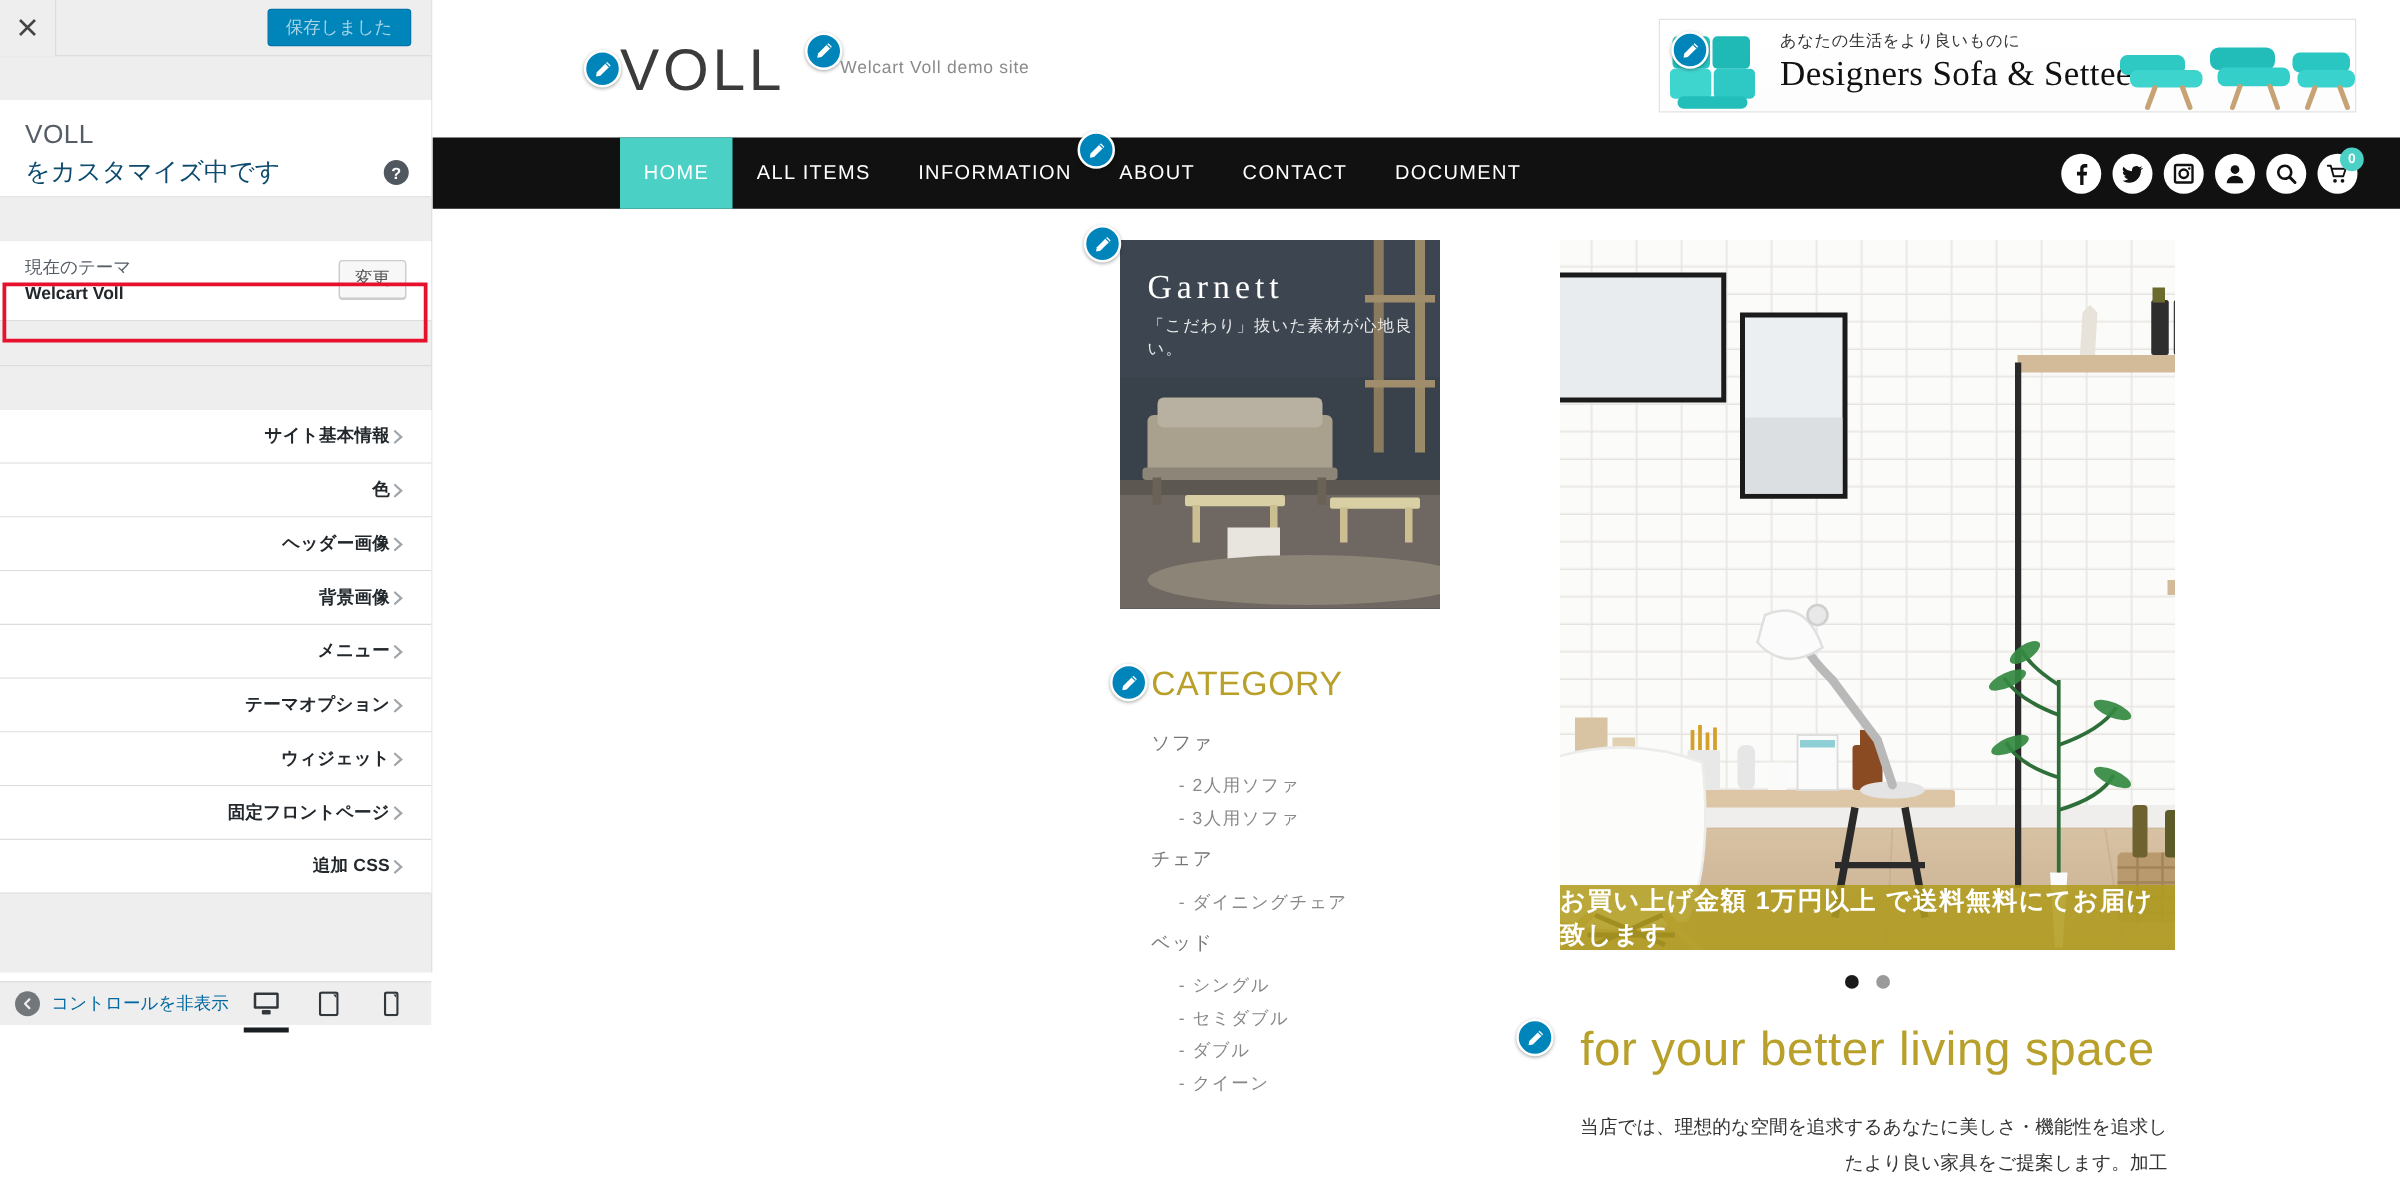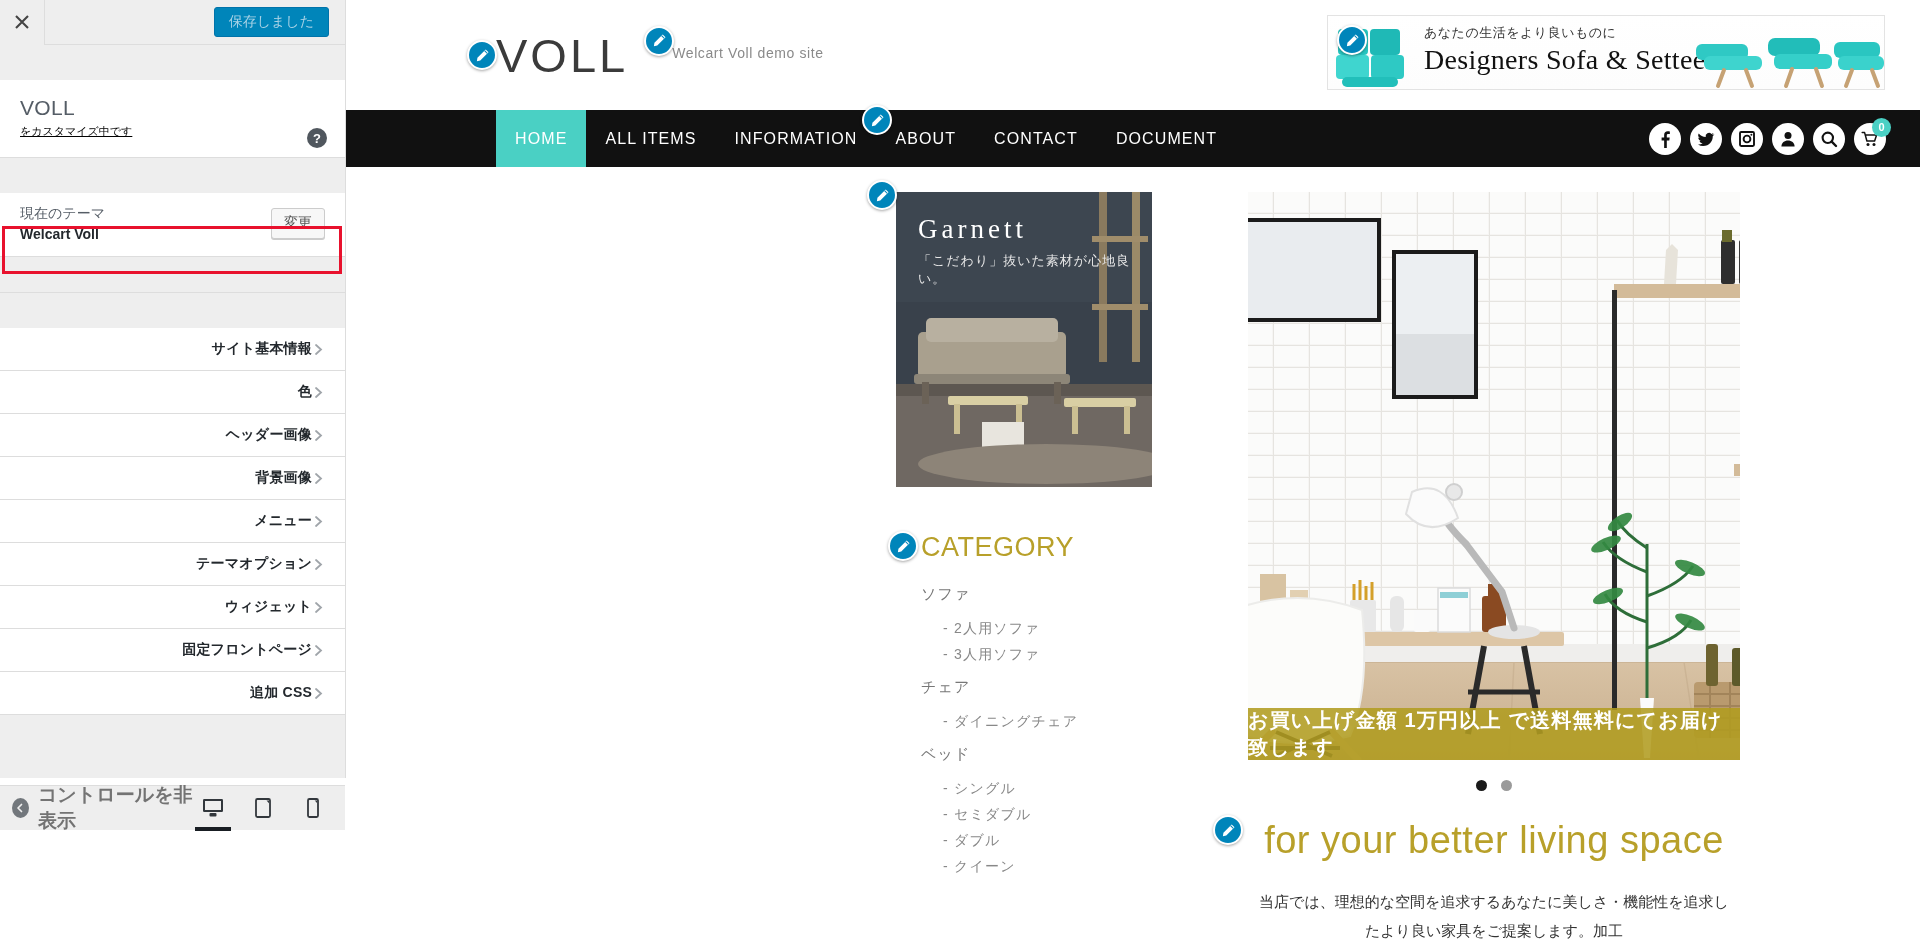--- a/index.html
+++ b/index.html
@@ -64,25 +64,24 @@
     min-height: 78px;
   }
   .cz-header-title {
     font-size: 21px;
     color: #555d66;
     font-weight: 400;
     line-height: 1.35;
     letter-spacing: .3px;
   }
   .cz-header-sub {
-    font-size: 11px;
-    color: #000000;
+    font-size: 20px;
+    color: #0c4a6e;
     line-height: 1.5;
     margin-top: 1px;
-    text-decoration: underline;
   }
   .cz-help {
     position: absolute;
     top: 48px; right: 18px;
     width: 20px; height: 20px;
     border-radius: 50%;
     background: #50575e;
     color: #fff;
     font-size: 13px;
     font-weight: bold;
@@ -164,21 +163,21 @@
   .cz-collapse {
     display: flex; align-items: center; gap: 9px;
     cursor: pointer;
   }
   .cz-collapse-icon {
     width: 20px; height: 20px; border-radius: 50%;
     background: #72777c; color: #eee;
     display:flex; align-items:center; justify-content:center;
     font-size: 10px;
   }
-  .cz-collapse-text { font-size: 19px; color: #737373; font-weight: bold; }
+  .cz-collapse-text { font-size: 14px; color: #0369a1; }
   .cz-devices { margin-left: auto; display: flex; align-items: flex-end; gap: 26px; padding-right: 20px; }
   .cz-device {
     position: relative;
     width: 24px; height: 34px;
     display: flex; align-items: center; justify-content: center;
     cursor: pointer;
     color: #32373c;
   }
   .cz-device.active::after {
     content: "";
@@ -365,21 +364,21 @@
     font-size: 38px;
     color: #b8a02a;
     font-weight: 300;
     letter-spacing: .5px;
   }
   .living-body {
     margin-top: 26px;
     font-size: 15px;
     color: #333;
     line-height: 1.9;
-    text-align: center;
+    text-align: right;
     padding: 0 6px;
   }
 </style>
 </head>
 <body>
 
 <div id="app">
 
   <aside class="customizer">
 

